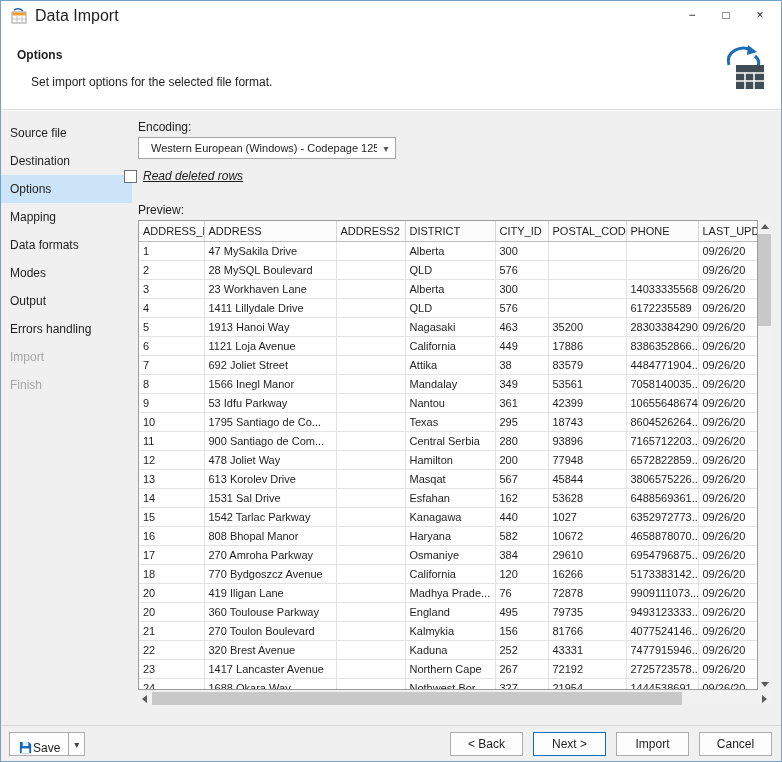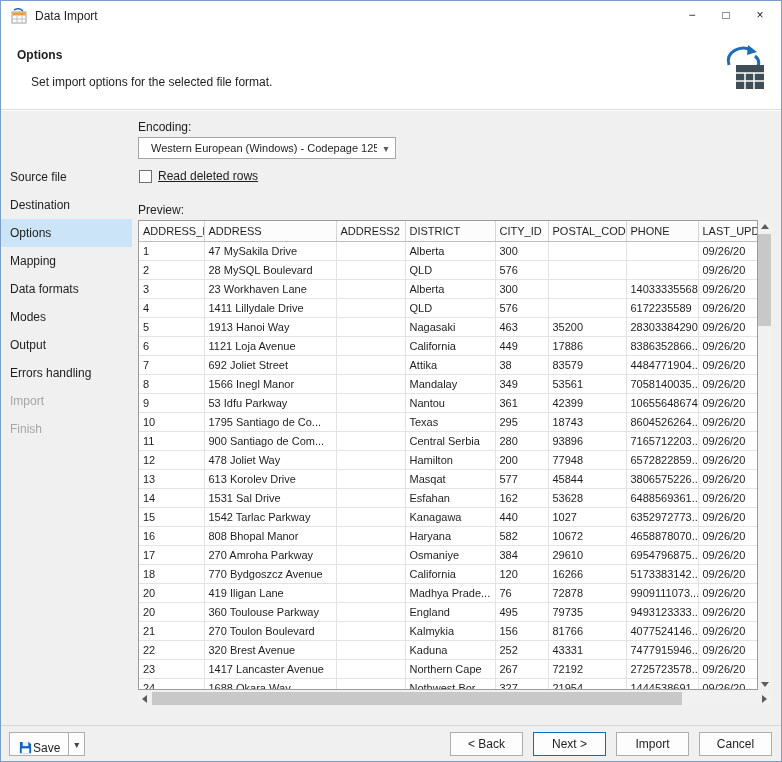--- a/index.html
+++ b/index.html
@@ -3,43 +3,43 @@
 <meta charset="utf-8">
 <style>
   * { box-sizing: border-box; margin: 0; padding: 0; }
   html,body { width: 782px; height: 762px; overflow: hidden; }
   body { font-family: "Liberation Sans", "DejaVu Sans", sans-serif; font-size: 12px; color: #1e1e1e; background: #fff; }
   .window { position: relative; width: 782px; height: 762px; border: 1px solid #78a0c4; background: #fff; overflow: hidden; }
 
   
   .titlebar { position: absolute; left: 0; top: 0; width: 100%; height: 30px; background: #fff; display: flex; align-items: center; padding-left: 10px; }
   .app-icon { width: 16px; height: 16px; margin-right: 8px; display: inline-flex; }
-  .title { font-size: 12px; color: #1e1e1e; }
+  .title { font-size: 16px; color: #1e1e1e; }
   .win-controls { position: absolute; right: 4px; top: 0; height: 30px; display: flex; }
   .win-btn { width: 34px; height: 28px; display: flex; align-items: center; justify-content: center; color: #222; font-size: 12px; cursor: default; }
 
   
   .header { position: absolute; left: 0; top: 30px; width: 100%; height: 79px; background: #fff; border-bottom: 1px solid #dcdcdc; }
   .header-title { position: absolute; left: 16px; top: 17px; font-weight: bold; font-size: 12px; }
   .header-sub { position: absolute; left: 30px; top: 44px; font-size: 12px; }
   .import-icon { position: absolute; right: 14px; top: 12px; width: 48px; height: 48px; }
 
   
   .content { position: absolute; left: 0; top: 110px; width: 100%; height: 614px; background: #f0f0f0; }
-  .sidebar { position: absolute; left: 0; top: 8px; width: 131px; margin-top: 44px; }
+  .sidebar { position: absolute; left: 0; top: 8px; width: 131px; }
   .side-item { height: 28px; line-height: 28px; padding-left: 9px; font-size: 12px; color: #1e1e1e; cursor: default; }
   .side-item.selected { background: #cbe4f7; }
   .side-item.disabled { color: #a6a6a6; }
 
   
   .enc-label { position: absolute; left: 137px; top: 119px; text-align: center; }
   .combo { position: absolute; left: 137px; top: 136px; width: 258px; height: 22px; background: #fff; border: 1px solid #a5a5a5; display: flex; align-items: center; }
   .combo-text { flex: 1; padding-left: 12px; font-size: 11px; white-space: nowrap; overflow: hidden; }
   .combo-arrow { width: 18px; text-align: center; color: #5a5a5a; font-size: 10px; }
-  .chk-row { position: absolute; left: 138px; top: 168px; display: flex; align-items: flex-end; }
+  .chk-row { position: absolute; left: 123px; top: 168px; display: flex; align-items: flex-end; font-style: italic; }
   .checkbox { width: 13px; height: 13px; background: #fff; border: 1px solid #707070; margin-right: 6px; }
   .chk-label { text-decoration: underline; }
   .preview-label { position: absolute; left: 137px; top: 202px; }
 
   
   .grid-wrap { position: absolute; left: 137px; top: 219px; width: 620px; height: 470px; border: 1px solid #9b9b9b; background: #fff; overflow: hidden; }
   table.grid { border-collapse: collapse; table-layout: fixed; width: 618px; font-size: 11px; }
   table.grid th { height: 20px; font-weight: normal; text-align: left; padding: 0 4px; background: #fcfcfc; border-right: 1px solid #d6d6d6; border-bottom: 1px solid #bdbdbd; white-space: nowrap; overflow: hidden; }
   table.grid td { height: 19px; padding: 0 4px; border-right: 1px solid #e3e3e3; border-bottom: 1px solid #e3e3e3; white-space: nowrap; overflow: hidden; color: #1e1e1e; }
 
@@ -283,21 +283,21 @@
             <td>200</td>
             <td>77948</td>
             <td>6572822859...</td>
             <td>09/26/20</td>
           </tr>
           <tr>
             <td>13</td>
             <td>613 Korolev Drive</td>
             <td></td>
             <td>Masqat</td>
-            <td>577</td>
+            <td>567</td>
             <td>45844</td>
             <td>3806575226...</td>
             <td>09/26/20</td>
           </tr>
           <tr>
             <td>14</td>
             <td>1531 Sal Drive</td>
             <td></td>
             <td>Esfahan</td>
             <td>162</td>

